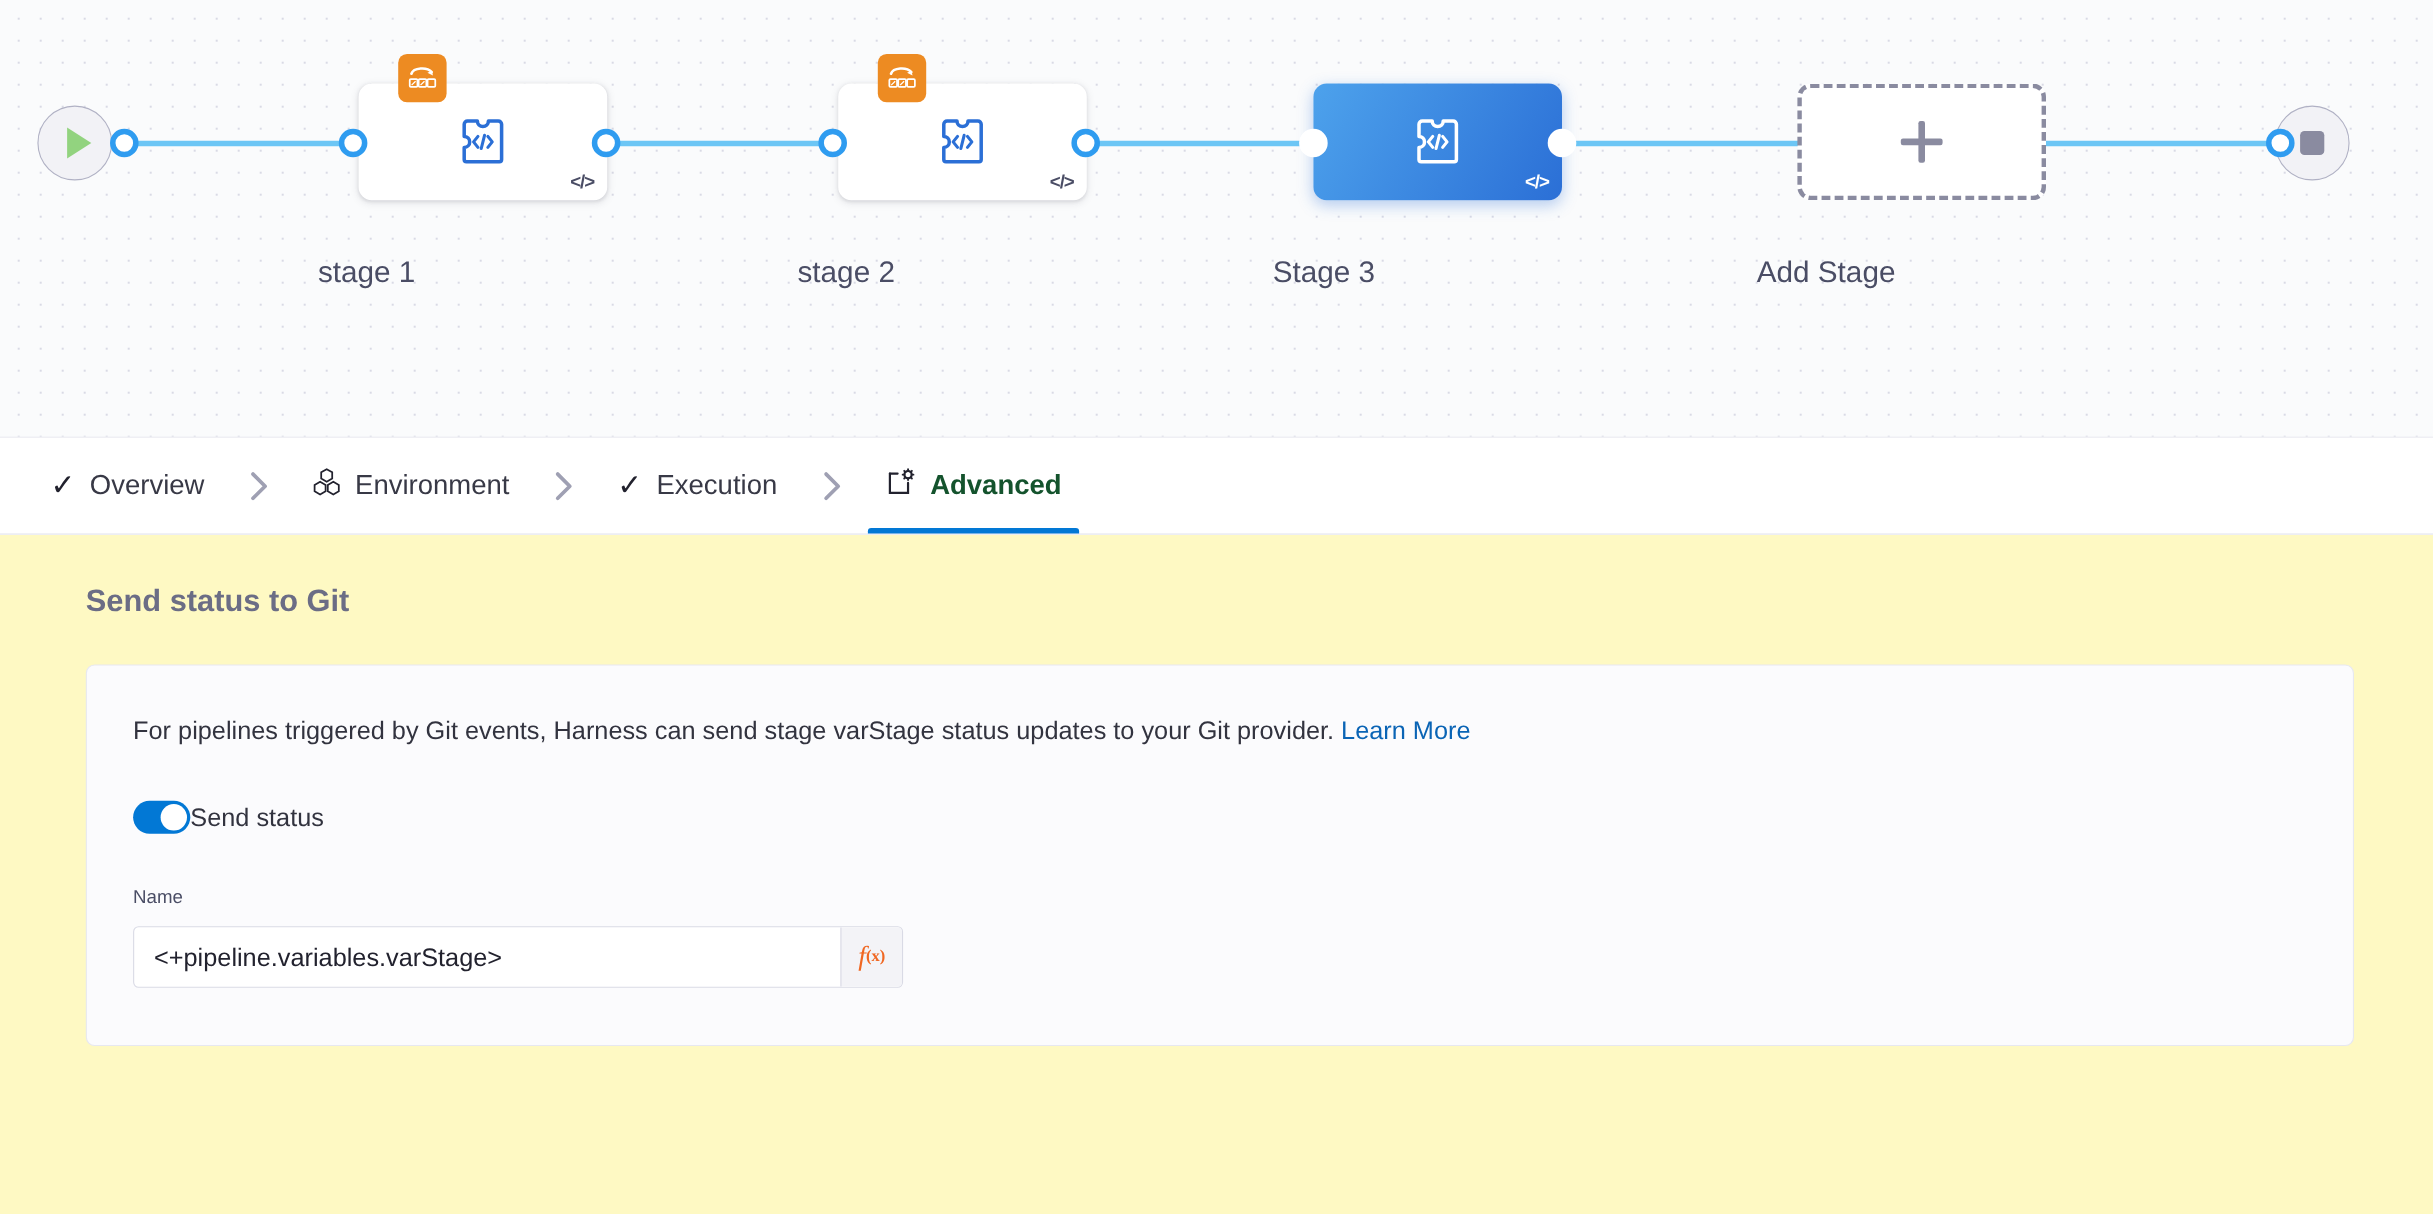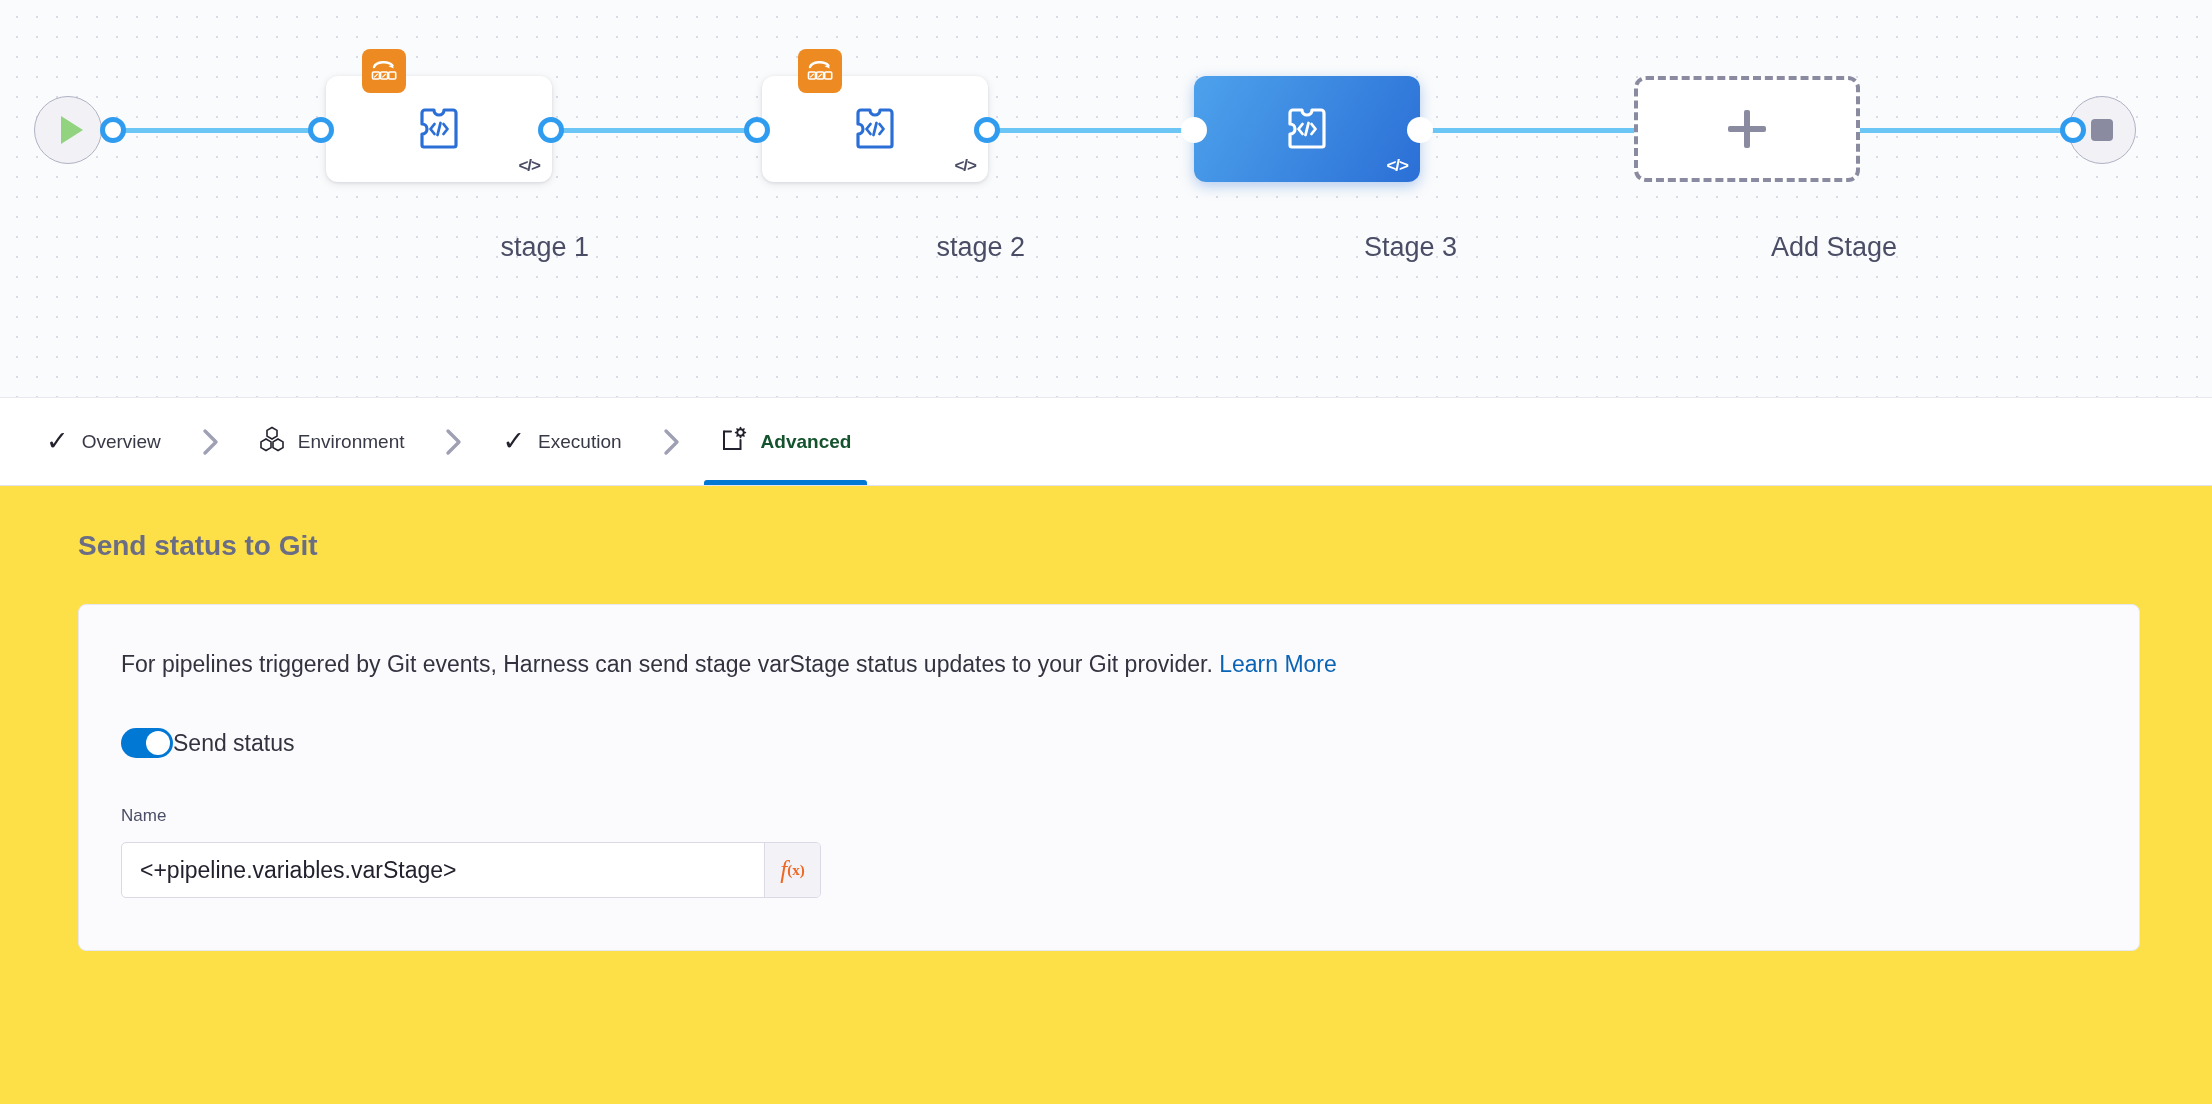--- a/index.html
+++ b/index.html
@@ -148,21 +148,21 @@
     background: #8a8ba0;
     border-radius: 2px;
   }
   .plus-h { width: 38px; height: 6px; }
   .plus-v { width: 6px;  height: 38px; }
 
   .node-label {
     position: absolute;
     top: 232px;
     width: 300px;
-    text-align: right;
+    text-align: left;
     font-size: 27px;
     color: #4a4d65;
     font-family: "Liberation Sans", sans-serif;
   }
 
   
   .tabbar {
     position: relative;
     height: 88px;
     background: #ffffff;
@@ -173,21 +173,21 @@
   }
   .tab {
     display: flex;
     align-items: center;
     gap: 13px;
     padding: 0 16px;
     position: relative;
     cursor: pointer;
   }
   .tab-label {
-    font-size: 19px;
+    font-size: 25px;
     color: #383946;
   }
   .tab.active .tab-label { font-weight: 700; color: #14532d; }
   .tab.active::after {
     content: "";
     position: absolute;
     left: 0; right: 0; bottom: 0;
     height: 5px;
     background: #0278d5;
     border-radius: 3px 3px 0 0;
@@ -199,21 +199,21 @@
     color: #9fa0b3;
   }
   .check-mark {
     font-size: 27px;
     color: #22222e;
     line-height: 1;
   }
 
   
   .main {
-    background: #fde047;
+    background: #fef9c3;
     height: 618px;
     padding: 44px 0 0 78px;
   }
   .section-title {
     font-size: 28px;
     font-weight: 700;
     color: #6b6d85;
     margin-bottom: 42px;
   }
   .card {

